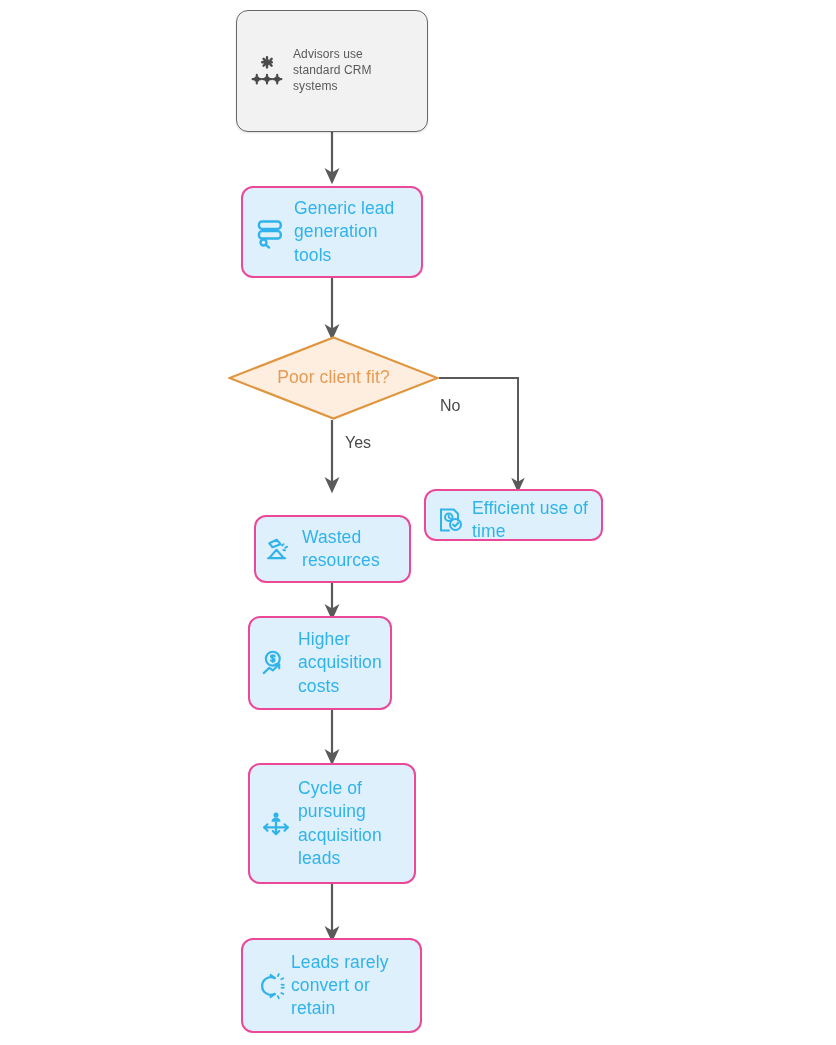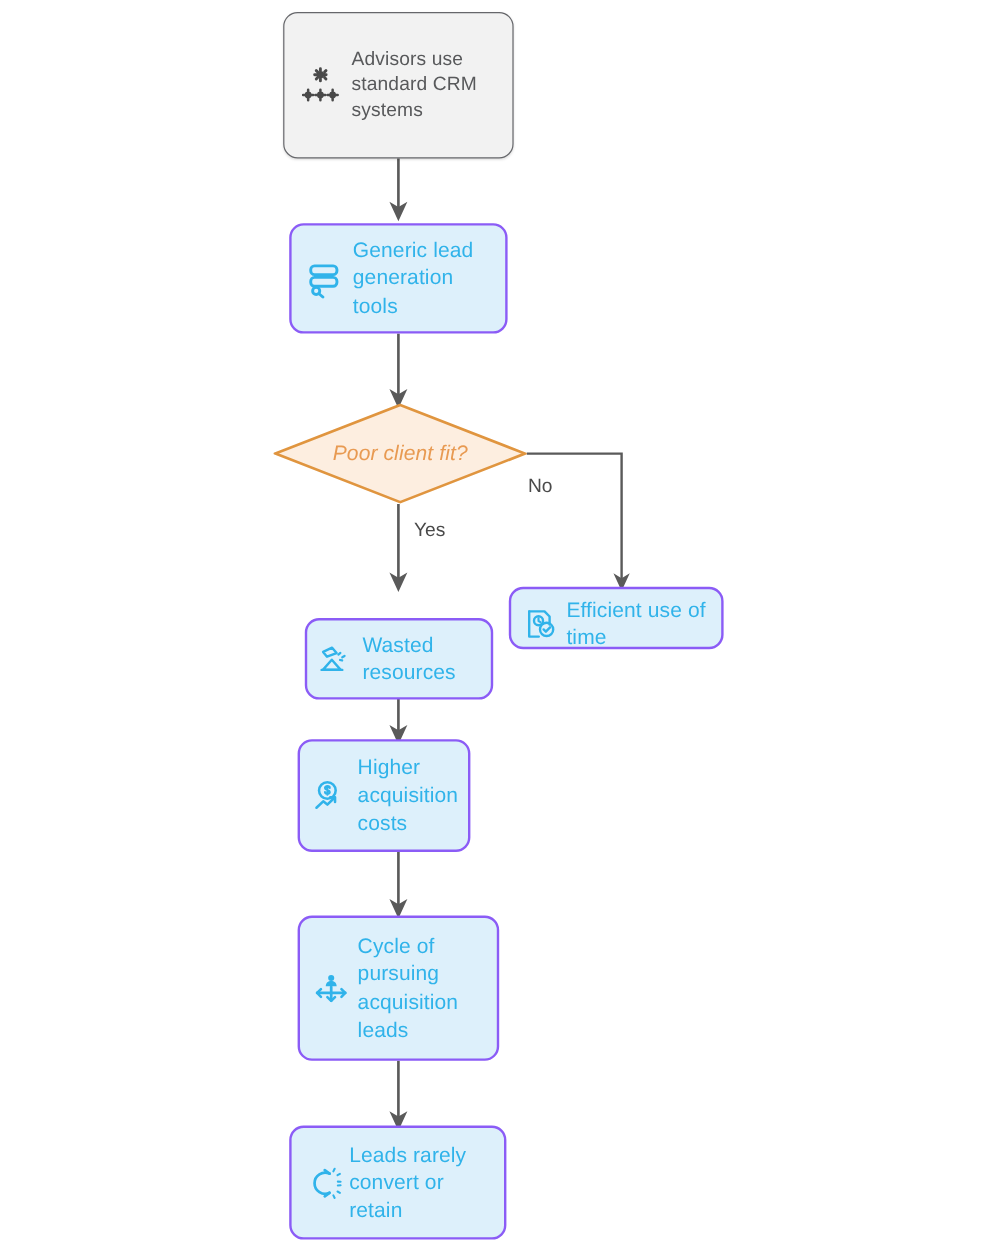--- a/index.html
+++ b/index.html
@@ -46,28 +46,27 @@
   
   .node.gray {
     background: #f2f2f2;
     border: 1.6px solid #66676b;
     box-shadow: 0 1px 2px rgba(0,0,0,0.12);
   }
   .node.gray .lbl { color: #58595b; }
   
   .node.blue {
     background: #ddf0fb;
-    border: 2px solid #8b5cf6;
+    border: 2px solid #ec4899;
     align-items: center;
   }
   .node.blue .lbl { color: #30b3ea; font-weight: 500; }
 
   .diamond-wrap {
     position: absolute;
-    font-style: italic;
   }
   .diamond-label {
     position: absolute;
     left: 0; top: 0;
     width: 100%; height: 100%;
     display: flex;
     align-items: center;
     justify-content: center;
     text-align: center;
     color: #e89a52;
@@ -129,21 +128,21 @@
         <circle cx="12" cy="6.2" r="2.1" fill="#4a4a4a" stroke="none"></circle>
         <path d="M12 2.8v1.1M12 8.5v1.1M8.8 6.2h1.1M14.1 6.2h1.1M9.7 3.9l0.8 0.8M14.3 7.7l0.8 0.8M14.3 4.7l0.8-0.8M9.7 8.5l0.8-0.8" stroke="#4a4a4a" stroke-width="1.6" stroke-linecap="round"></path>
         <circle cx="5.2" cy="17.4" r="1.9" fill="#4a4a4a" stroke="none"></circle>
         <path d="M5.2 14.5v0.9M5.2 19.4v0.9M2.4 17.4h0.9M7.1 17.4h0.9" stroke="#4a4a4a" stroke-width="1.4" stroke-linecap="round"></path>
         <circle cx="12" cy="17.4" r="1.9" fill="#4a4a4a" stroke="none"></circle>
         <path d="M12 14.5v0.9M12 19.4v0.9M9.2 17.4h0.9M13.9 17.4h0.9" stroke="#4a4a4a" stroke-width="1.4" stroke-linecap="round"></path>
         <circle cx="18.8" cy="17.4" r="1.9" fill="#4a4a4a" stroke="none"></circle>
         <path d="M18.8 14.5v0.9M18.8 19.4v0.9M16 17.4h0.9M20.7 17.4h0.9" stroke="#4a4a4a" stroke-width="1.4" stroke-linecap="round"></path>
       </svg>
     </span>
-    <span class="lbl" style="font-size:16px;">Advisors use standard CRM systems</span>
+    <span class="lbl" style="font-size:12px;">Advisors use standard CRM systems</span>
   </div>
 
   <div class="node blue" style="left:241px; top:186px; width:182px; height:92px; padding:6px 12px 6px 8px;">
     <span class="ico" style="width:38px;height:38px;margin-right:5px;">
       <svg width="34" height="34" viewBox="0 0 24 24" fill="none" stroke="#30b3ea" stroke-width="1.7" stroke-linecap="round" stroke-linejoin="round">
         <rect x="4.2" y="4.6" width="15.4" height="5.2" rx="2.2"></rect>
         <rect x="4.2" y="11.4" width="15.4" height="5.2" rx="2.2"></rect>
         <circle cx="7.4" cy="19.4" r="2.1"></circle>
         <path d="M8.9 20.9L11.4 23" stroke-width="1.6"></path>
       </svg>

